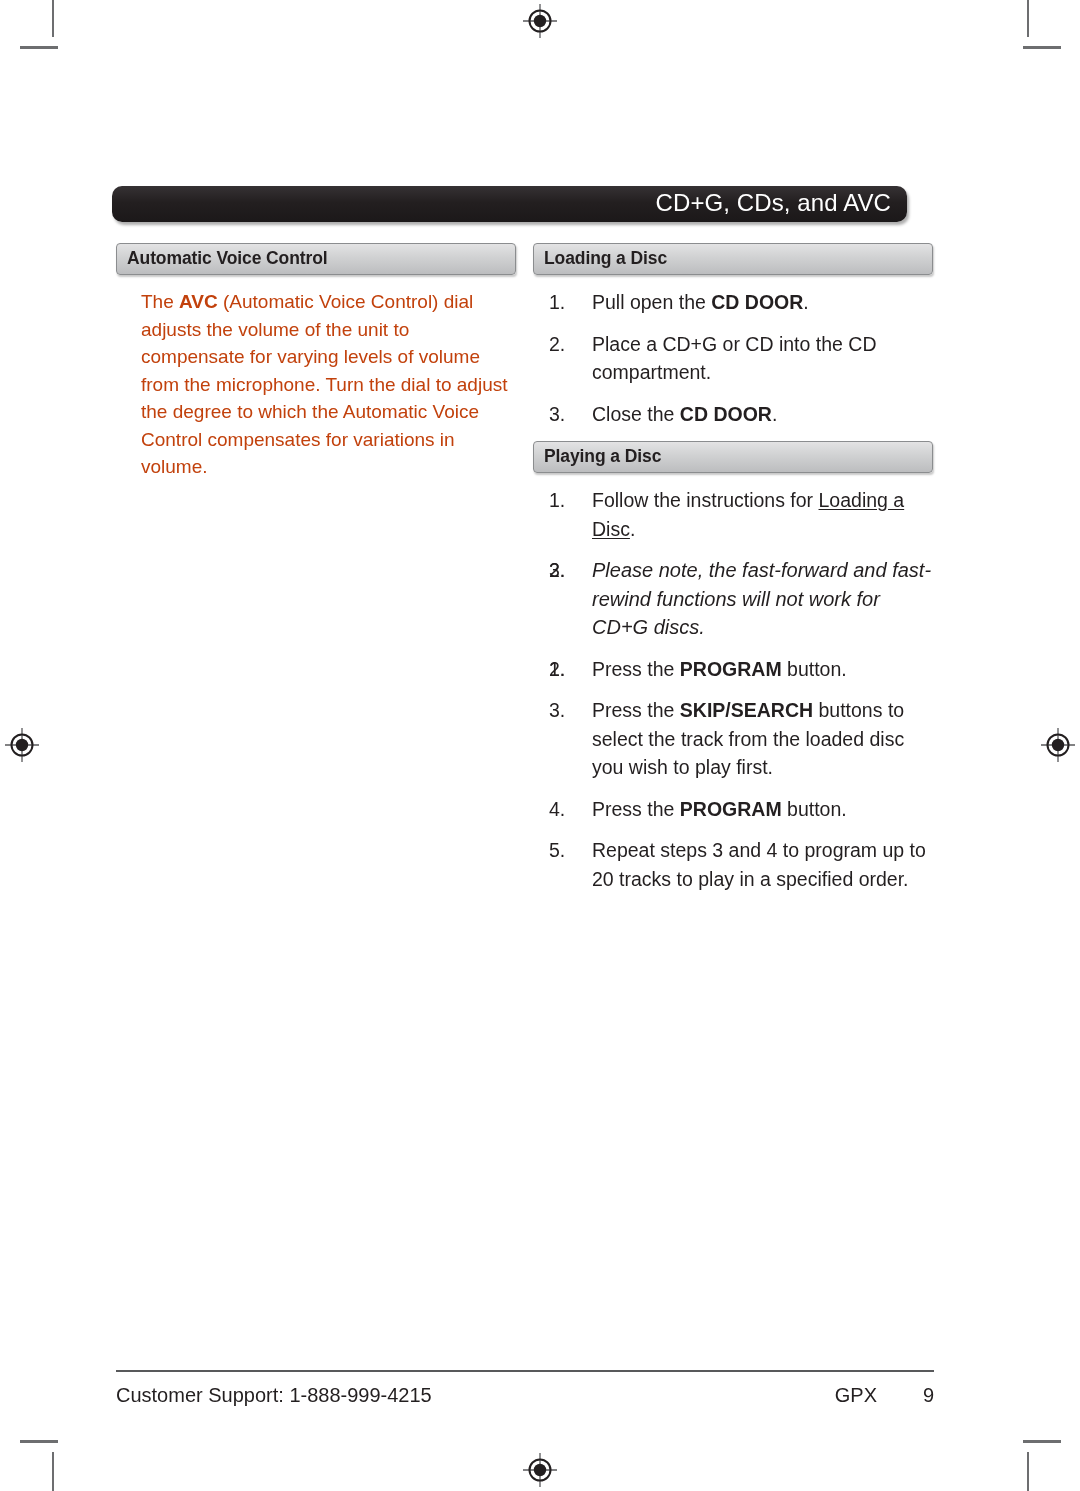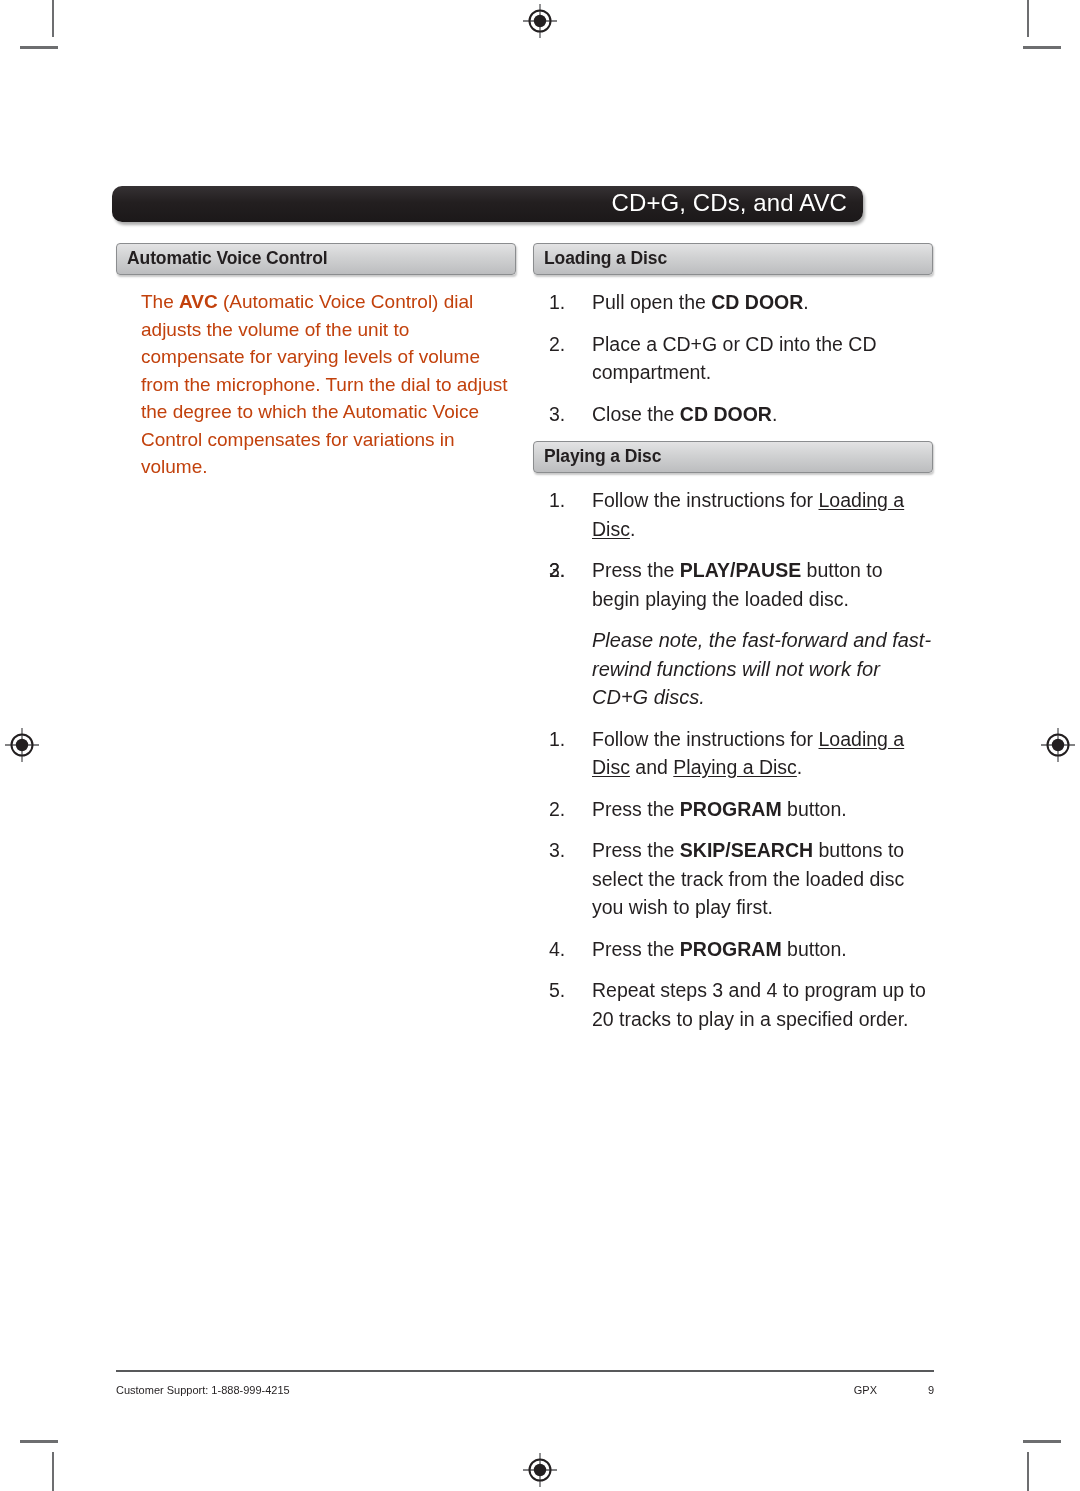--- a/index.html
+++ b/index.html
@@ -46,20 +46,21 @@
   
   .title-bar {
     position: absolute;
     left: 112px;
     top: 186px;
     width: 751px;
     height: 36px;
     background: linear-gradient(180deg, #363234 0%, #231f20 45%, #1b1819 100%);
     border-radius: 10px;
     box-shadow: 2px 3px 3px rgba(0,0,0,0.32);
+    padding-left: 44px;
   }
   .title-bar .title-text {
     position: absolute;
     right: 16px;
     top: 50%;
     transform: translateY(-52%);
     color: #ffffff;
     font-size: 24px;
     font-weight: 400;
     letter-spacing: 0.1px;
@@ -147,21 +148,21 @@
     width: 818px;
     height: 2px;
     background: #58595b;
   }
   .footer {
     position: absolute;
     left: 116px;
     top: 1384px;
     width: 818px;
     height: 24px;
-    font-size: 11px;
+    font-size: 20px;
     color: #231f20;
   }
   .footer-left {
     position: absolute;
     left: 0;
     top: 0;
     white-space: nowrap;
   }
   .footer-brand {
     position: absolute;
@@ -267,29 +268,27 @@
     <ol class="steps">
       <li>
         <span class="num">1.</span>
         <span>Follow the instructions for <span class="xref">Loading a Disc</span>.</span>
       </li>
       <li>
         <span class="num">2.</span>
       </li>
       <li>
         <span class="num">3.</span>
-        <span>Press the <b>PLAY/PAUSE</b> button to begin playing the loaded disc.</span>
       </li>
     </ol>
     <p class="note">Please note, the fast-forward and fast-rewind functions will not work for CD+G discs.</p>
 
     <ol class="steps">
       <li>
         <span class="num">1.</span>
-        <span>Follow the instructions for <span class="xref">Loading a Disc</span> and <span class="xref">Playing a Disc</span>.</span>
       </li>
       <li>
         <span class="num">2.</span>
         <span>Press the <b>PROGRAM</b> button.</span>
       </li>
       <li>
         <span class="num">3.</span>
         <span>Press the <b>SKIP/SEARCH</b> buttons to select the track from the loaded disc you wish to play first.</span>
       </li>
       <li>

